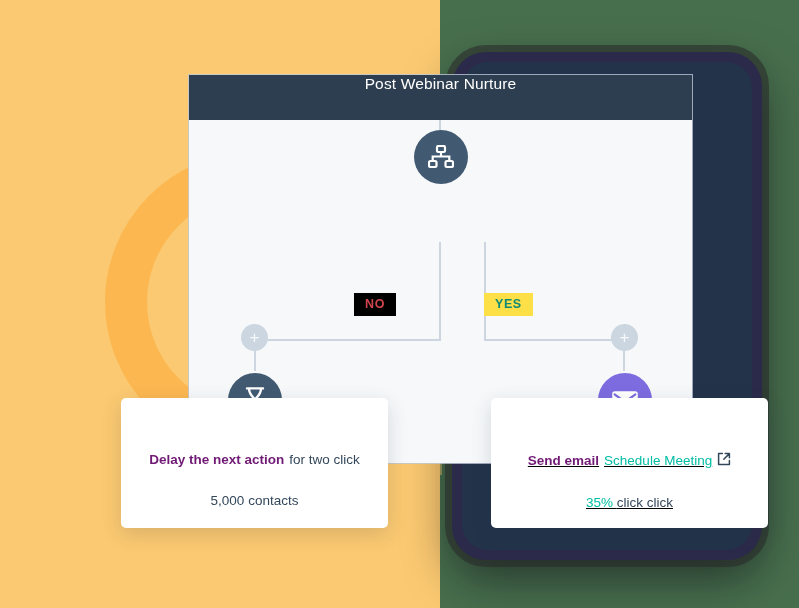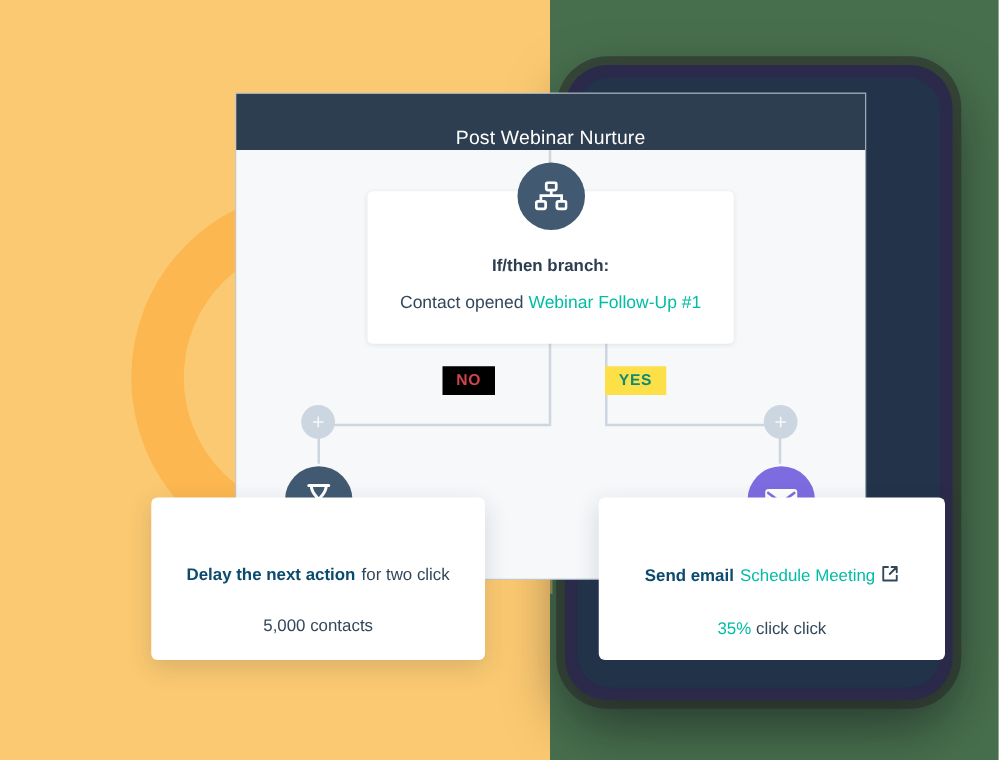--- a/index.html
+++ b/index.html
@@ -66,21 +66,21 @@
     width: 503px; height: 388px;
     background: #f6f8fa;
     box-shadow: 0 0 0 1px rgba(190,200,215,.8);
     z-index: 10;
   }
   .panel-header {
     height: 45px;
     background: #2d3e50;
     color: #ffffff;
     display: flex;
-    align-items: flex-end;
+    align-items: flex-start;
     justify-content: center;
     font-size: 15.5px;
     letter-spacing: .15px;
   }
   .panel-body { position: relative; height: 343px; }
 
   
   .ln { position: absolute; background: #cdd6e0; z-index: 11; }
   .v { width: 2px; }
   .h { height: 2px; }
@@ -167,27 +167,27 @@
     position: absolute;
     background: #ffffff;
     border-radius: 5px;
     box-shadow: 0 6px 20px rgba(40,50,70,.16);
     z-index: 40;
     display: flex;
     flex-direction: column;
     align-items: center;
   }
   .card-delay { left: 121px; top: 398px; width: 267px; height: 130px; }
-  .card-email { left: 479px; top: 398px; width: 277px; height: 130px; }
+  .card-email { left: 491px; top: 398px; width: 277px; height: 130px; text-decoration: underline; }
   .action-line1 {
     font-size: 13.5px; color: #33475b;
     margin-top: 54px;
     display: flex; align-items: center; gap: 5px;
   }
-  .action-line1 b { color: #0c4a6e; font-weight: bold; }
+  .action-line1 b { color: #701a75; font-weight: bold; }
   .action-line2 {
     font-size: 13.5px; color: #33475b;
     margin-top: 26px;
   }
   .ext-icon { display: inline-block; vertical-align: -2px; }
 </style>
 </head>
 <body>
 
 <div id="stage">
@@ -211,27 +211,20 @@
       <div class="ln v" style="left:250px; top:122px; height:97px;"></div>
       <div class="ln h" style="left:65px; top:219px; width:187px;"></div>
       <div class="ln v" style="left:65px; top:219px; height:32px;"></div>
       <div class="ln v" style="left:65px; top:276px; height:30px;"></div>
 
       <div class="ln v" style="left:295px; top:122px; height:97px;"></div>
       <div class="ln h" style="left:295px; top:219px; width:140px;"></div>
       <div class="ln v" style="left:434px; top:219px; height:32px;"></div>
       <div class="ln v" style="left:434px; top:276px; height:30px;"></div>
 
-      <div class="branch-card" style="left:105px; top:33px;">
-        <div class="branch-title">If/then branch:</div>
-        <div class="branch-sub">
-          <span>Contact opened</span>
-          <span class="link-teal">Webinar Follow-Up #1</span>
-        </div>
-      </div>
 
     </div>
   </div>
 
   <div class="node-circle node-branch">
     <span>
       <svg width="26" height="24" viewBox="0 0 26 24">
         <rect x="9" y="1" width="8" height="6" rx="1.4" fill="none" stroke="#fff" stroke-width="2.2"></rect>
         <rect x="1" y="16" width="7.5" height="6" rx="1.4" fill="none" stroke="#fff" stroke-width="2.2"></rect>
         <rect x="17.5" y="16" width="7.5" height="6" rx="1.4" fill="none" stroke="#fff" stroke-width="2.2"></rect>

